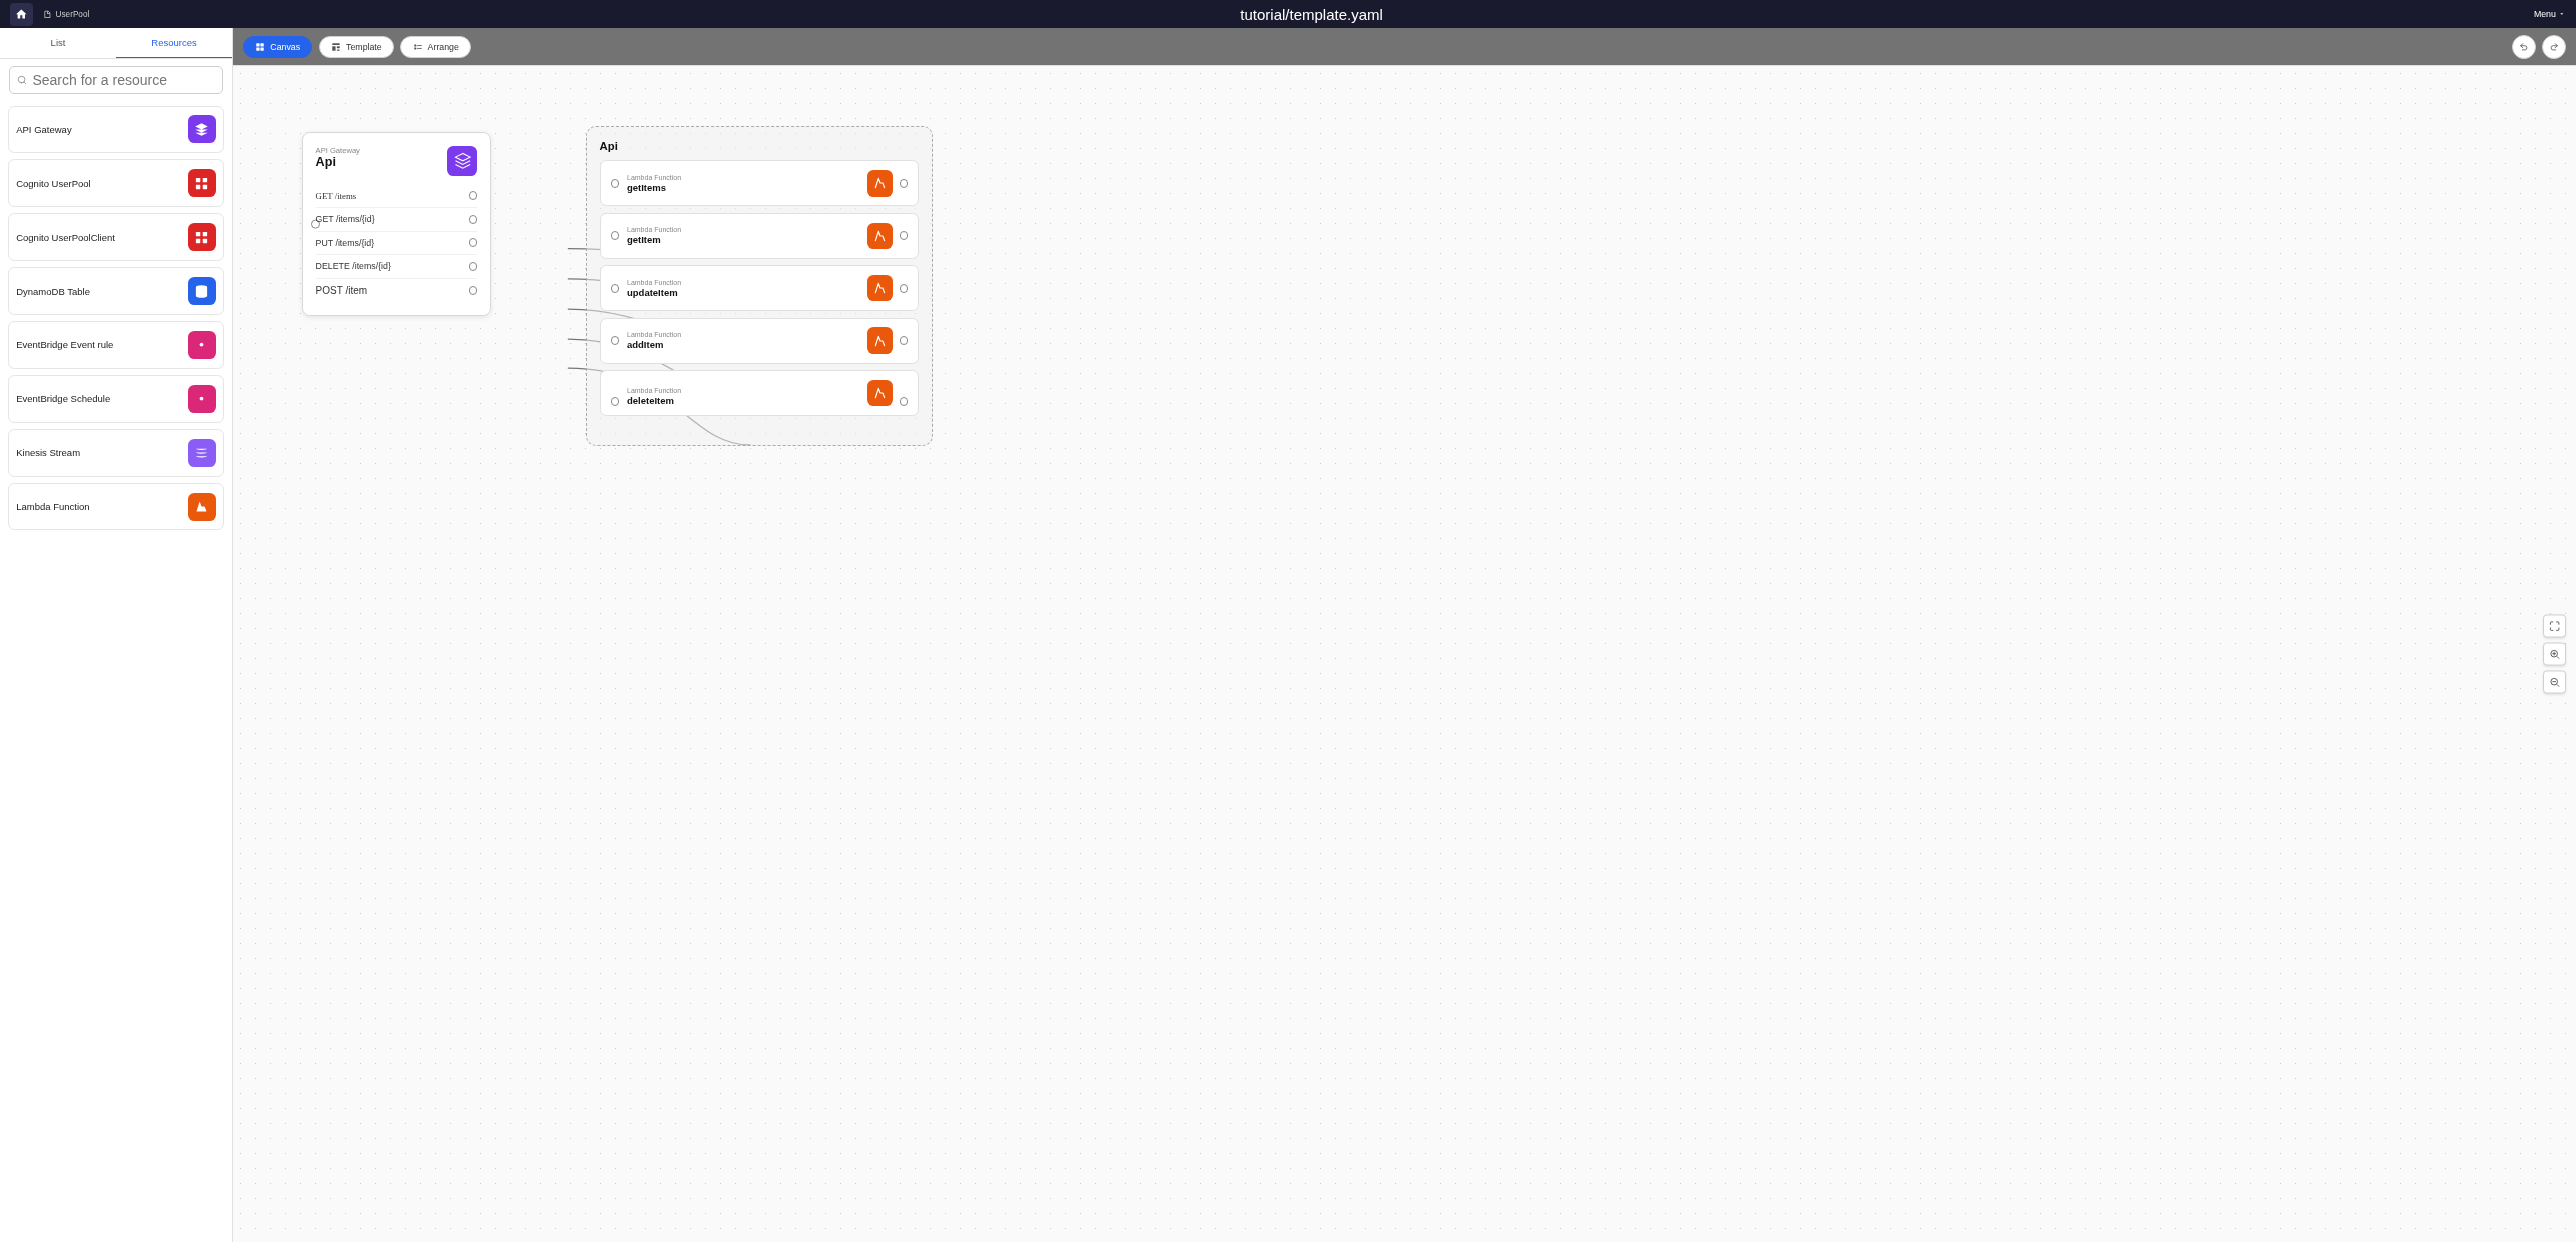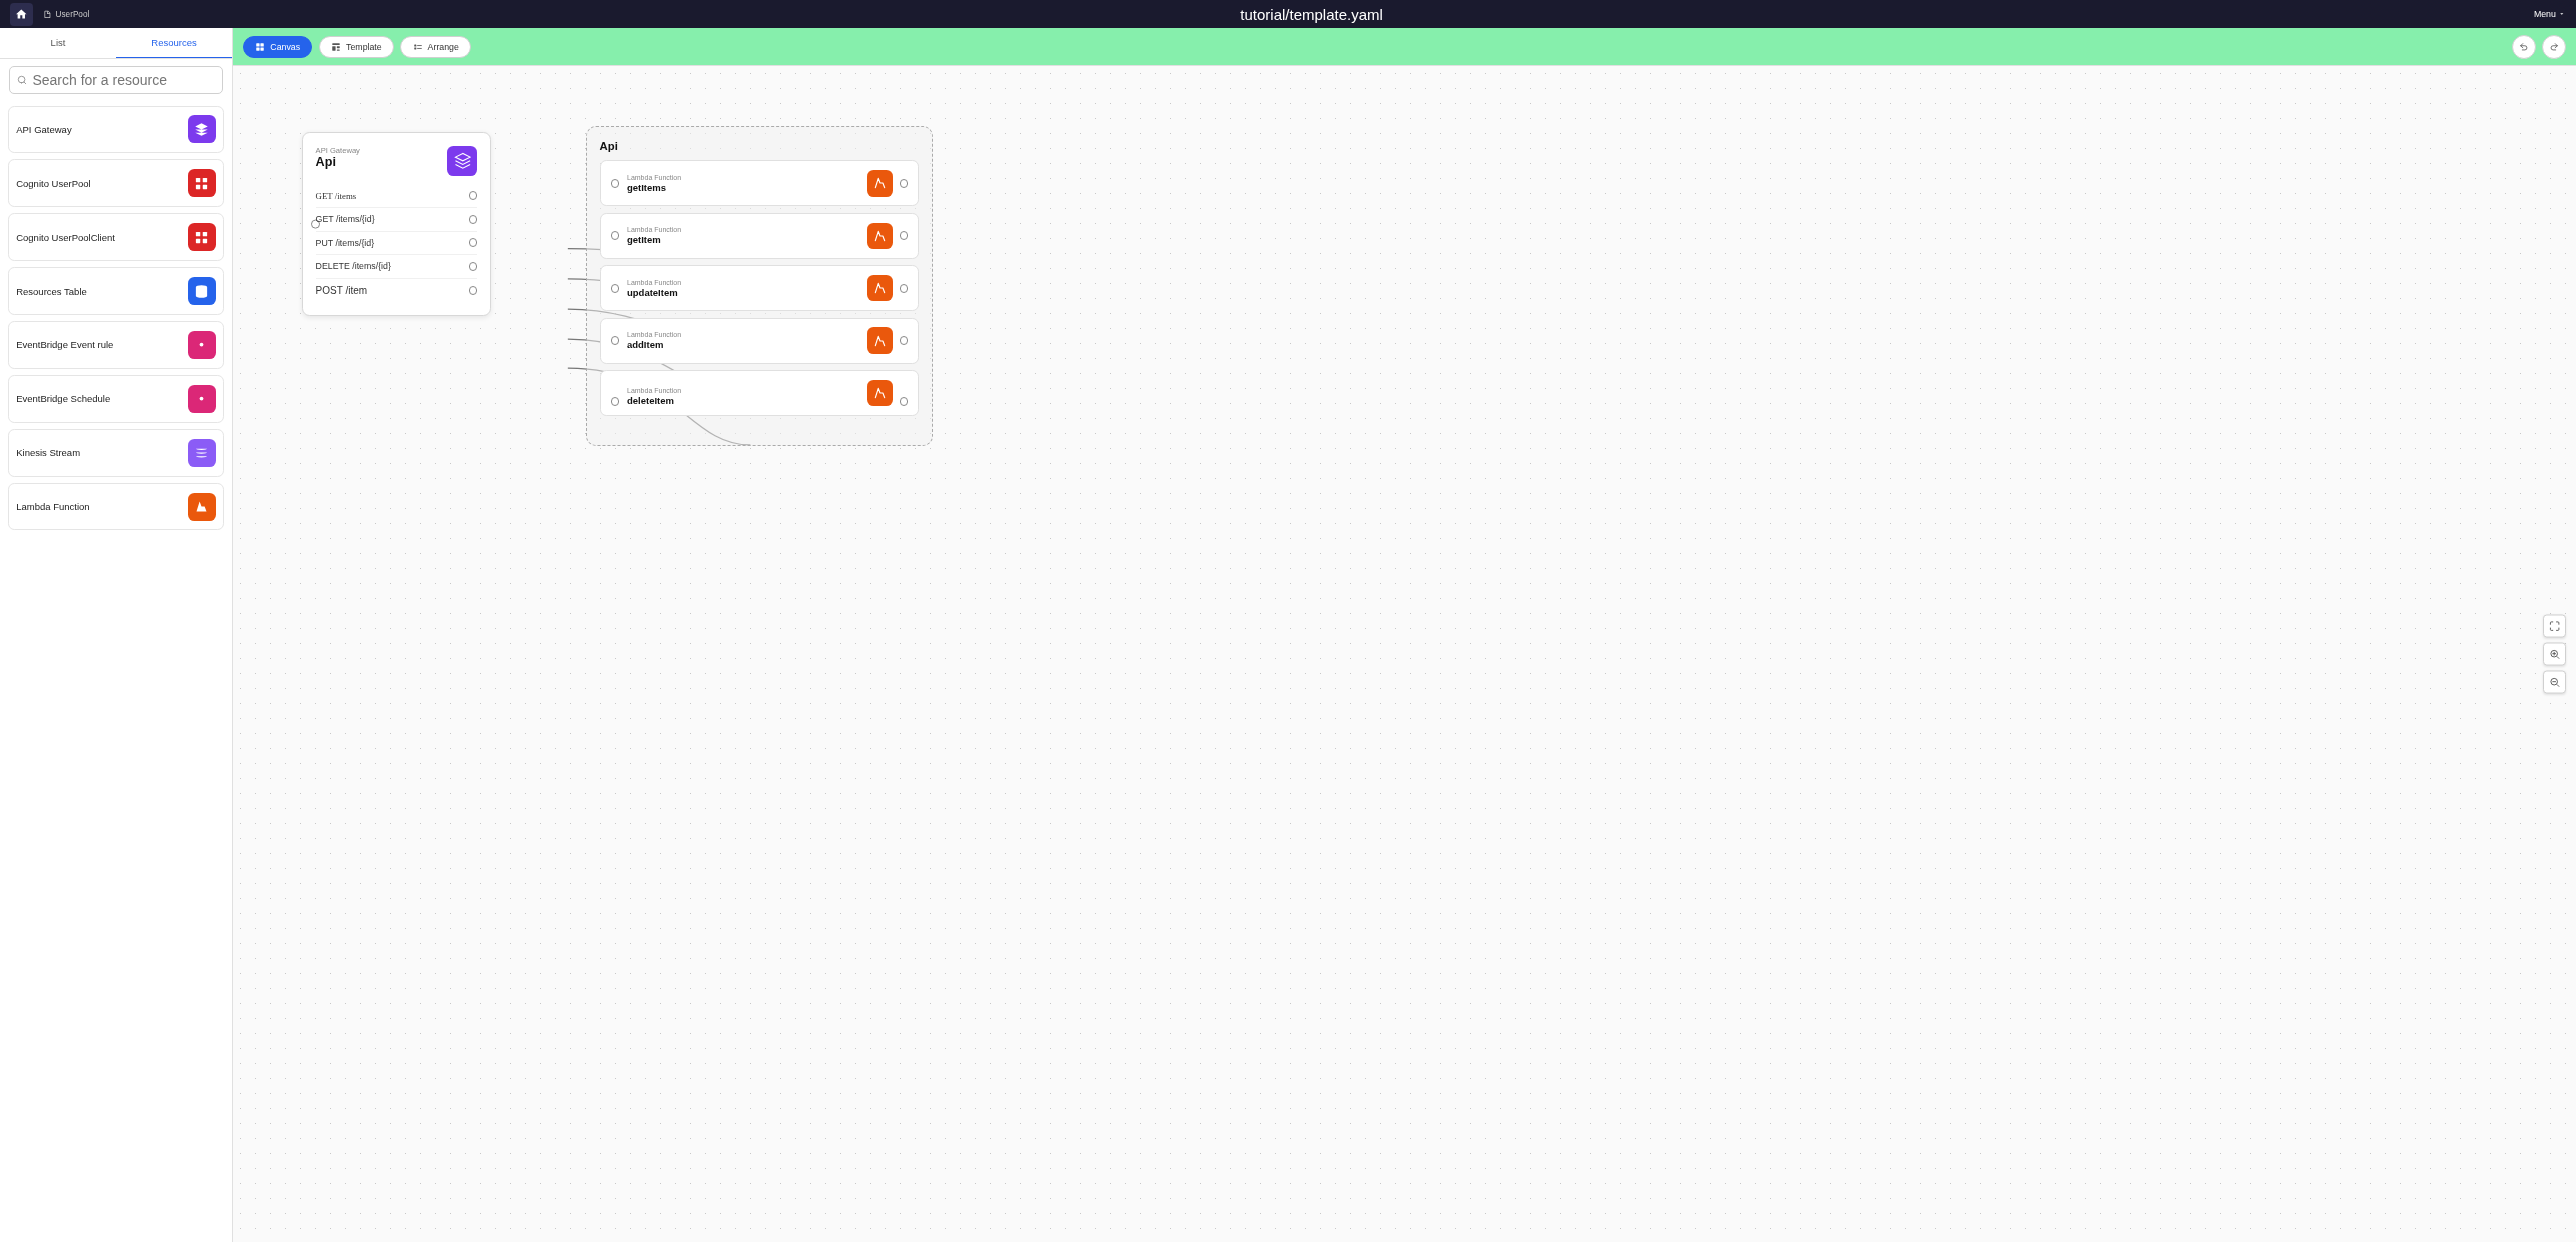--- a/index.html
+++ b/index.html
@@ -34,21 +34,21 @@
     .icon-purple { background: #7c3aed; }
     .icon-red { background: #dc2626; }
     .icon-blue { background: #2563eb; }
     .icon-pink { background: #db2777; }
     .icon-orange { background: #ea580c; }
     .icon-violet { background: #8b5cf6; }
     .resource-icon svg { width: 15px; height: 15px; fill: white; }
 
     
     .canvas-area { flex: 1; display: flex; flex-direction: column; overflow: hidden; background: #fafafa; }
-    .canvas-toolbar { background: #86efac; border-bottom: 0.6px solid #e0e0e0; padding: 6.3px 10px; display: flex; align-items: center; gap: 6.3px; flex-shrink: 0; height: 38px; }
+    .canvas-toolbar { background: #737373; border-bottom: 0.6px solid #e0e0e0; padding: 6.3px 10px; display: flex; align-items: center; gap: 6.3px; flex-shrink: 0; height: 38px; }
     .tb-btn { display: flex; align-items: center; gap: 5px; padding: 5px 11.3px; border-radius: 15px; font-size: 8.8px; cursor: pointer; border: 0.9px solid #d0d0d0; background: white; color: #333; font-weight: 500; }
     .tb-btn.active { background: #2563eb; color: white; border-color: #2563eb; }
     .tb-btn svg { width: 10px; height: 10px; }
     .tb-btn.active svg { fill: white; }
     .tb-btn:not(.active) svg { fill: #555; }
     .tb-spacer { flex: 1; }
     .tb-icon-btn { width: 24px; height: 24px; border-radius: 50%; border: 0.9px solid #d0d0d0; background: white; display: flex; align-items: center; justify-content: center; cursor: pointer; }
     .tb-icon-btn svg { width: 10px; height: 10px; fill: #555; }
 
     
@@ -147,21 +147,21 @@
           <svg viewBox="0 0 24 24">
               <rect x="3" y="3" width="7" height="7" rx="1"></rect>
               <rect x="14" y="3" width="7" height="7" rx="1"></rect>
               <rect x="3" y="14" width="7" height="7" rx="1"></rect>
               <rect x="14" y="14" width="7" height="7" rx="1"></rect>
             </svg>
         </div>
       </div>
 
       <div class="resource-item">
-        <span class="resource-label">Resources Table</span>
+        <span class="resource-label">DynamoDB Table</span>
         <div class="resource-icon icon-blue">
           <svg viewBox="0 0 24 24">
               <ellipse cx="12" cy="5" rx="9" ry="3"></ellipse>
               <path d="M3 5v14c0 1.66 4.03 3 9 3s9-1.34 9-3V5"></path>
               <path d="M3 12c0 1.66 4.03 3 9 3s9-1.34 9-3"></path>
             </svg>
         </div>
       </div>
 
       <div class="resource-item">

